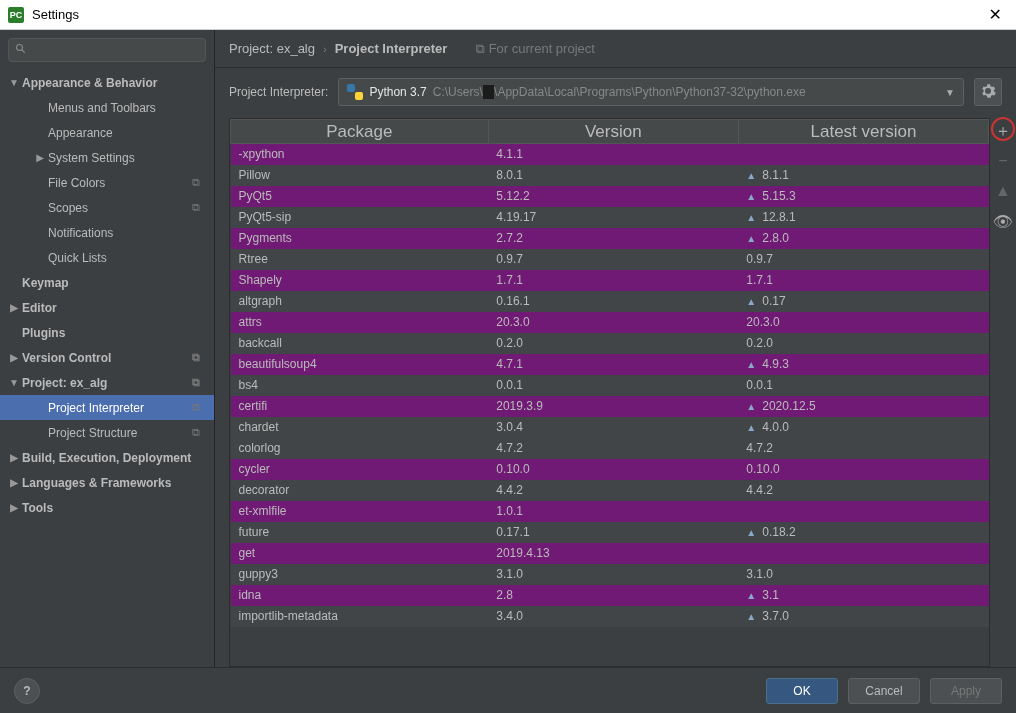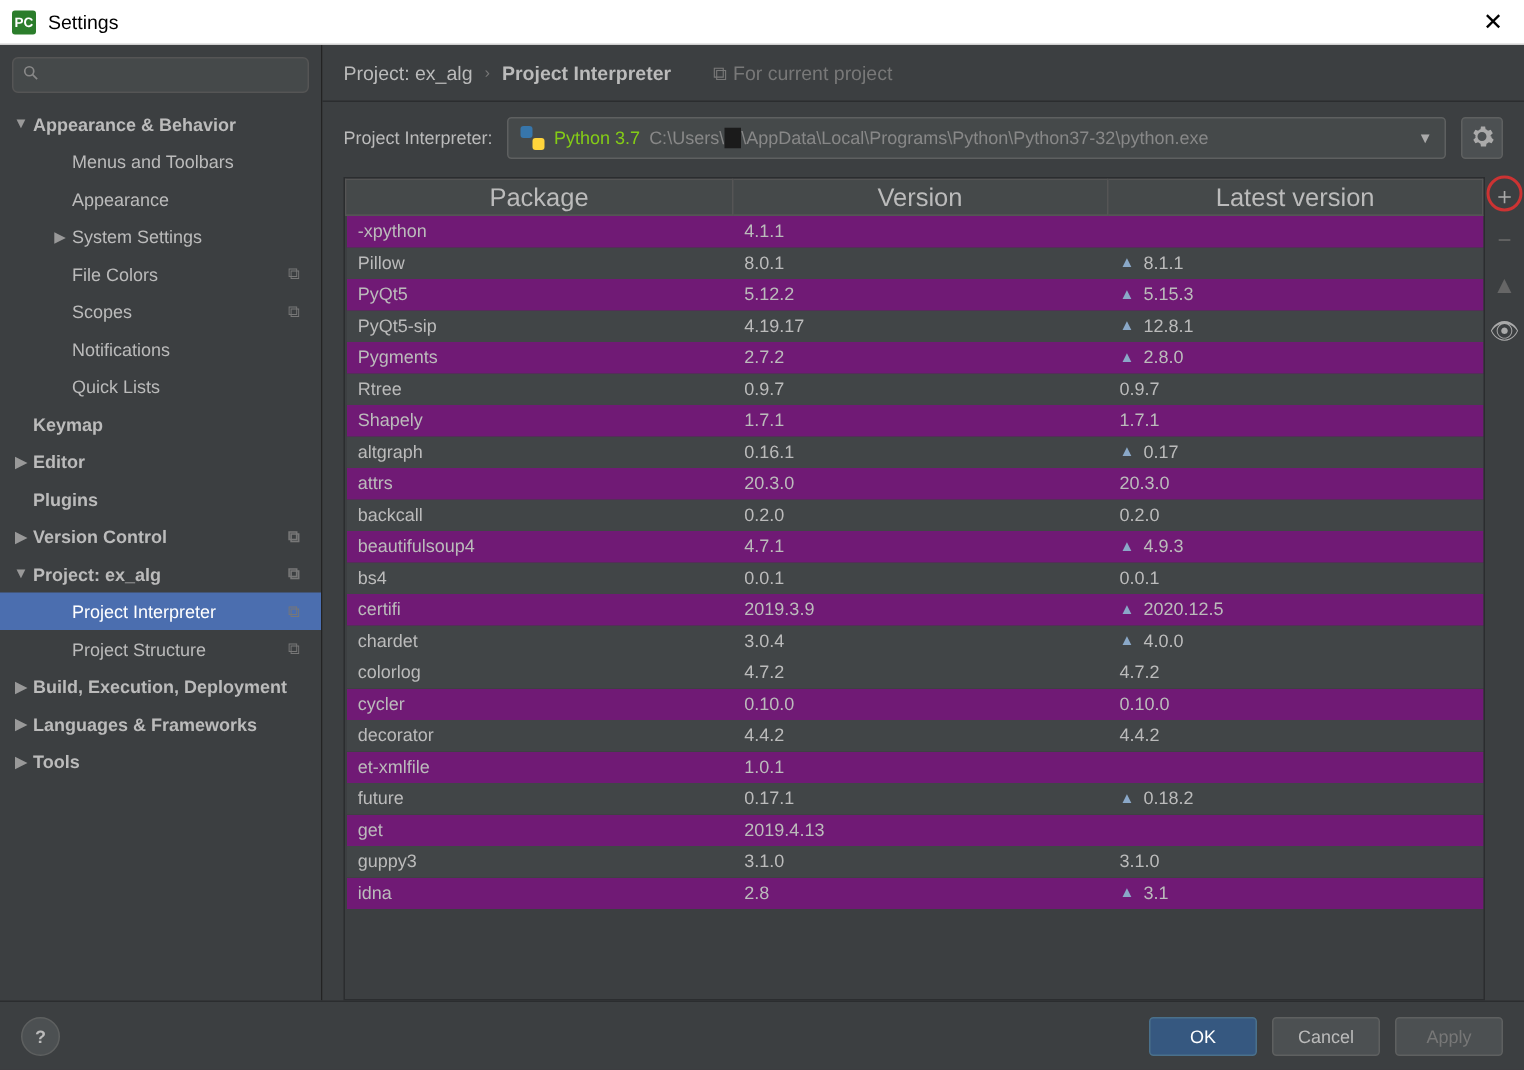--- a/index.html
+++ b/index.html
@@ -121,21 +121,21 @@
     min-width: 0;
   }
   .py-icon {
     width: 16px; height: 16px; position: relative;
   }
   .py-icon::before, .py-icon::after {
     content: ""; position: absolute; width: 8px; height: 8px; border-radius: 2px;
   }
   .py-icon::before { background: #3776ab; top: 0; left: 0; }
   .py-icon::after { background: #ffd43b; bottom: 0; right: 0; }
-  .interp-dropdown .interp-name { color: #84cc16; white-space: nowrap; }
+  .interp-dropdown .interp-name { color: #e5e5e5; white-space: nowrap; }
   .interp-dropdown .interp-path { color: #888; white-space: nowrap; overflow: hidden; text-overflow: ellipsis; flex: 1; min-width: 0;}
   .interp-dropdown .dd-arrow { color: #aaa; font-size: 10px; }
   .path-black { background: #1b1b1b; padding: 0 4px; color: #888; }
   .gear-btn {
     width: 28px; height: 28px;
     background: #4c5052;
     border: 1px solid #5e6060;
     border-radius: 3px;
     display: flex; align-items: center; justify-content: center;
     color: #aaa; cursor: pointer;
@@ -578,20 +578,30 @@
                   </span>
                 </td>
               </tr>
               <tr class="odd">
                 <td>idna</td>
                 <td>2.8</td>
                 <td>
                   <span class="latest-cell">
                     <span class="up-arrow">▲</span>
                     <span>3.1</span>
+                  </span>
+                </td>
+              </tr>
+              <tr class="even">
+                <td>importlib-metadata</td>
+                <td>3.4.0</td>
+                <td>
+                  <span class="latest-cell">
+                    <span class="up-arrow">▲</span>
+                    <span>3.7.0</span>
                   </span>
                 </td>
               </tr>
             </tbody>
         </table>
       </div>
       <div class="side-tools">
         <div class="plus-circle"></div>
         <div class="tool-btn">
             <span>＋</span>

